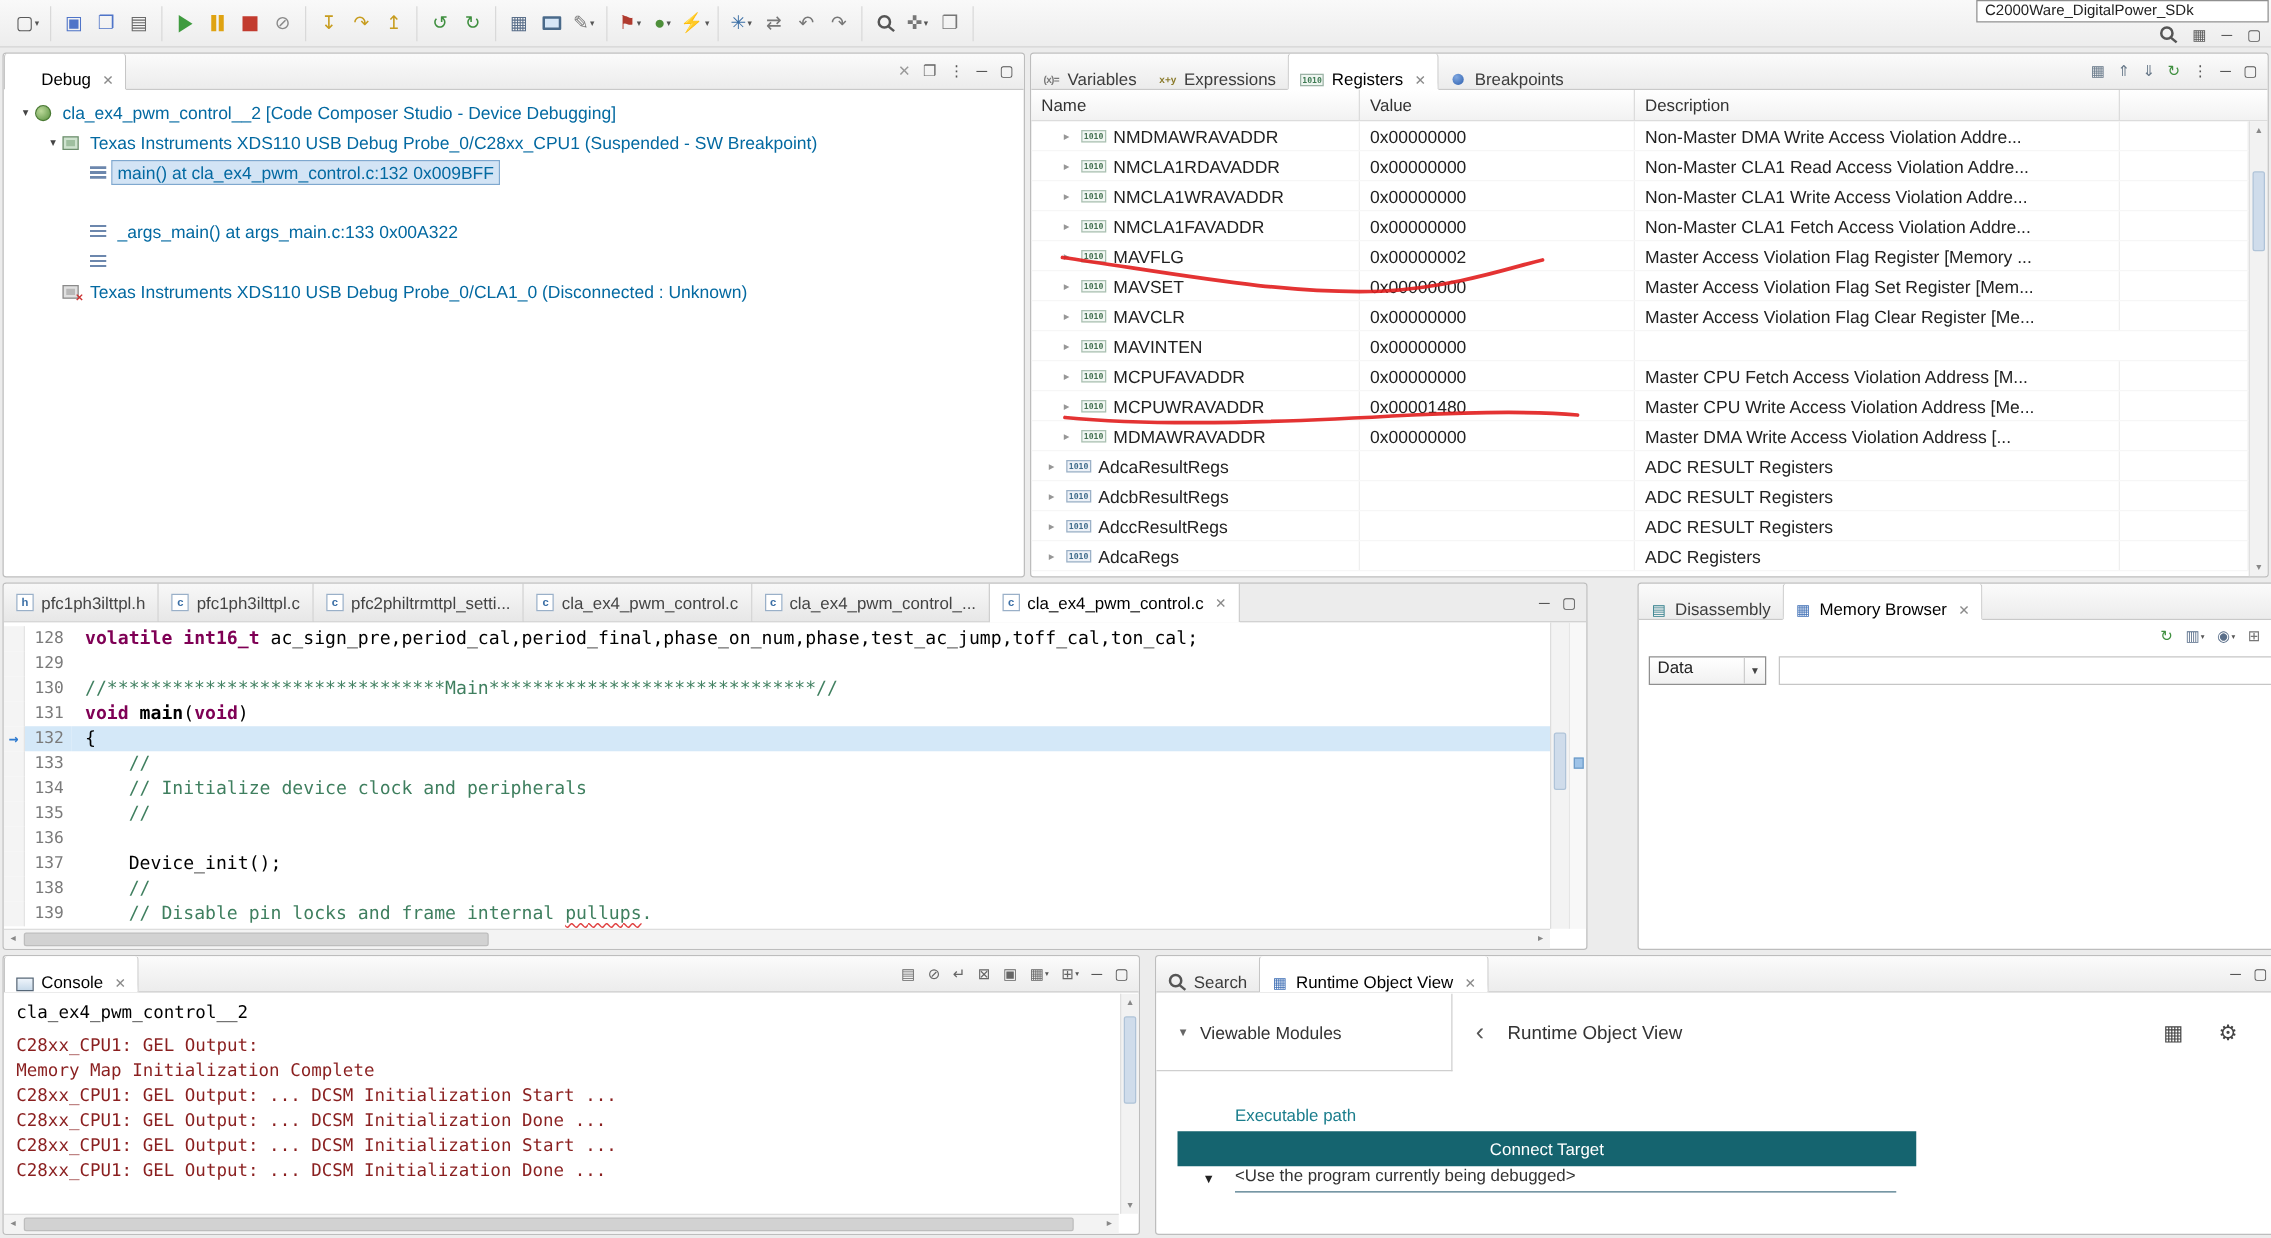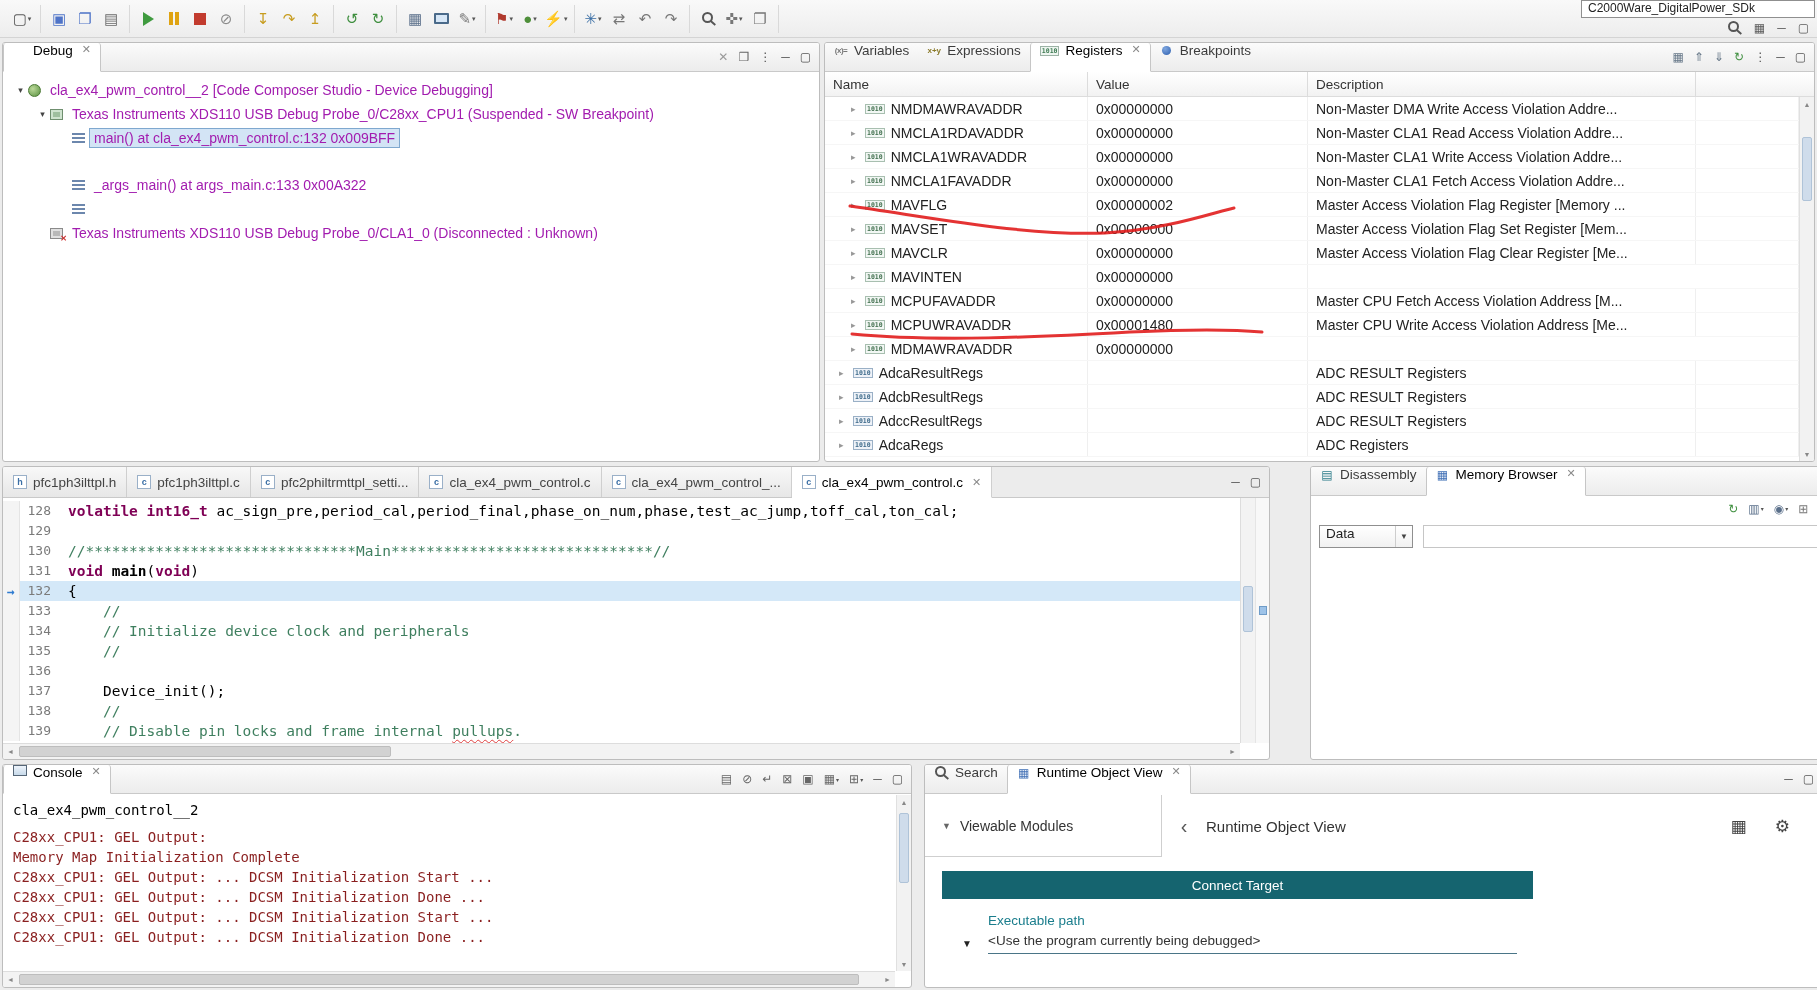--- a/index.html
+++ b/index.html
@@ -32,21 +32,21 @@
   .panel{position:absolute;background:#fff;border:1px solid #bdbdbd;border-radius:3px;overflow:hidden}
   #panel-debug{left:2px;top:42px;width:818px;height:420px}
   #panel-registers{left:824px;top:42px;width:991px;height:420px}
   #panel-editor{left:2px;top:466px;width:1268px;height:294px}
   #panel-memory{left:1310px;top:466px;width:550px;height:294px}
   #panel-console{left:2px;top:764px;width:910px;height:224px}
   #panel-rov{left:924px;top:764px;width:899px;height:224px}
 
   .tabbar{display:flex;align-items:stretch;height:29px;background:linear-gradient(#fbfbfb,#ececec);
     border-bottom:1px solid #c9c9c9;position:relative}
-  .vtab{display:flex;align-items:flex-start;gap:6px;padding:0 9px;font-size:13.5px;color:#3c3c3c;white-space:nowrap}
+  .vtab{display:flex;align-items:flex-end;gap:6px;padding:0 9px;font-size:13.5px;color:#3c3c3c;white-space:nowrap}
   .vtab.active{background:#fff;border-left:1px solid #c6c6c6;border-right:1px solid #c6c6c6;
     margin-bottom:-1px;border-bottom:1px solid #fff;color:#000;border-top-left-radius:3px;border-top-right-radius:3px}
   .tclose{color:#8a8a8a;font-size:11px;margin-left:3px}
   .panelbtns{margin-left:auto;display:flex;align-items:center;gap:10px;padding-right:8px}
   .pbtn{display:inline-flex;align-items:center}
   .pbtn .glyph{font-size:12px;line-height:1}
   .pbtn .tcaret{font-size:6px}
 
   .tico{display:inline-flex;align-items:center;justify-content:center;min-width:14px;height:15px}
   .tico-variables::before{content:"(x)=";font:bold 8px "Liberation Sans",sans-serif;color:#777;letter-spacing:-0.5px}
@@ -58,21 +58,21 @@
   .tico-console{width:14px;height:11px;border:1px solid #567;background:linear-gradient(#eef4fb,#c8daea)}
   .tico-file-c,.tico-file-h{width:12px;height:14px;border:1px solid #9ab0c8;background:#fff;
     font:bold 9px "Liberation Sans",sans-serif;color:#3a6ea5;align-items:center;justify-content:center}
   .tico-file-c::before{content:"c"}
   .tico-file-h::before{content:"h"}
 
   
   #debug-tree{padding:6px 0 0 4px;font-size:14px}
   .trow{display:flex;align-items:center;height:24px;white-space:nowrap}
   .tcaret2{width:15px;font-size:9px;color:#444;text-align:center;flex:none}
-  .tlabel{padding:1px 4px;color:#a21caf}
+  .tlabel{padding:1px 4px;color:#0369a1}
   .tlabel.sel{background:#d3e4f5;outline:1px solid #7fa8cf}
   .ic{display:inline-block;margin-right:5px;flex:none;position:relative}
   .ic-session{width:13px;height:13px;border-radius:50%;background:radial-gradient(circle at 35% 35%,#bcd99a,#58903f);border:1px solid #4a7a33}
   .ic-chip{width:13px;height:11px;background:#cfe3cf;border:1px solid #6f8f6f}
   .ic-chip::after{content:"";position:absolute;inset:2px;background:#9fbf9f}
   .ic-chip.dis{background:#e0e0e0;border-color:#8a8a8a}
   .ic-chip.dis::after{background:#b8b8b8}
   .ic-chip.dis::before{content:"✕";position:absolute;right:-5px;bottom:-5px;color:#c33;font-size:8px;font-weight:bold;z-index:2}
   .ic-frame{width:13px;height:10px;background:repeating-linear-gradient(to bottom,#6c87ad 0 2px,transparent 2px 4px)}
 
@@ -489,20 +489,21 @@
         <div class="cell w-desc">Master CPU Write Access Violation Address [Me...</div>
         <div class="cell w-x"></div>
       </div>
       <div class="rrow">
         <div class="cell w-name" style="padding-left: 26px;">
           <span class="rcaret">▸</span>
           <span class="bin">1010</span>
           <span>MDMAWRAVADDR</span>
         </div>
         <div class="cell w-val">0x00000000</div>
+        <div class="cell w-desc">Master  DMA Write Access Violation Address [...</div>
         <div class="cell w-x"></div>
       </div>
       <div class="rrow">
         <div class="cell w-name" style="padding-left: 14px;">
           <span class="rcaret">▸</span>
           <span class="bin group">1010</span>
           <span>AdcaResultRegs</span>
         </div>
         <div class="cell w-val"></div>
         <div class="cell w-desc">ADC RESULT Registers</div>
@@ -812,22 +813,22 @@
     <div id="rov-hicons">
         <span class="pbtn">
           <span class="glyph" style="color: rgb(68, 68, 68);">▦</span>
         </span>
         <span class="pbtn">
           <span class="glyph" style="color: rgb(68, 68, 68);">⚙</span>
         </span>
       </div>
   </div>
   <div id="rov-card">
+    <div id="rov-exec-label">Executable path</div>
     <div id="rov-bar">Connect Target</div>
-    <div id="rov-exec-label">Executable path</div>
     <div id="rov-exec-row">
       <span id="rov-exec-caret">▼</span>
       <span id="rov-exec-value">&lt;Use the program currently being debugged&gt;</span>
     </div>
   </div>
 </div>
 
 <svg id="ann" width="1817" height="990">
     <path d="M 850 206 C 935 218, 1025 236, 1105 233 C 1165 230, 1215 212, 1234 208" fill="none" stroke="#e11d1d" stroke-width="3" stroke-linecap="round" opacity="0.9"></path>
     <path d="M 852 334 C 935 342, 1040 337, 1130 332 C 1195 329, 1240 330, 1262 332" fill="none" stroke="#e11d1d" stroke-width="3" stroke-linecap="round" opacity="0.9"></path>

